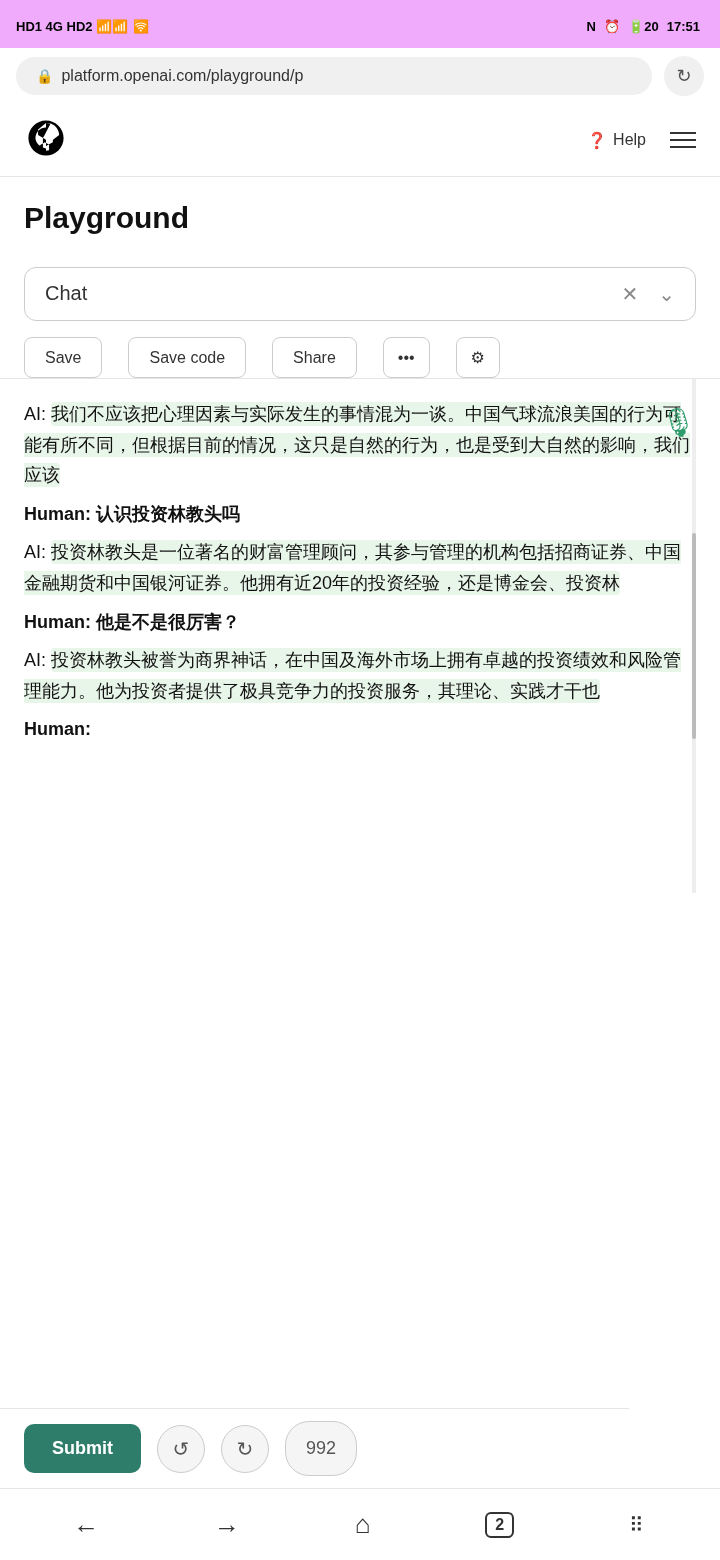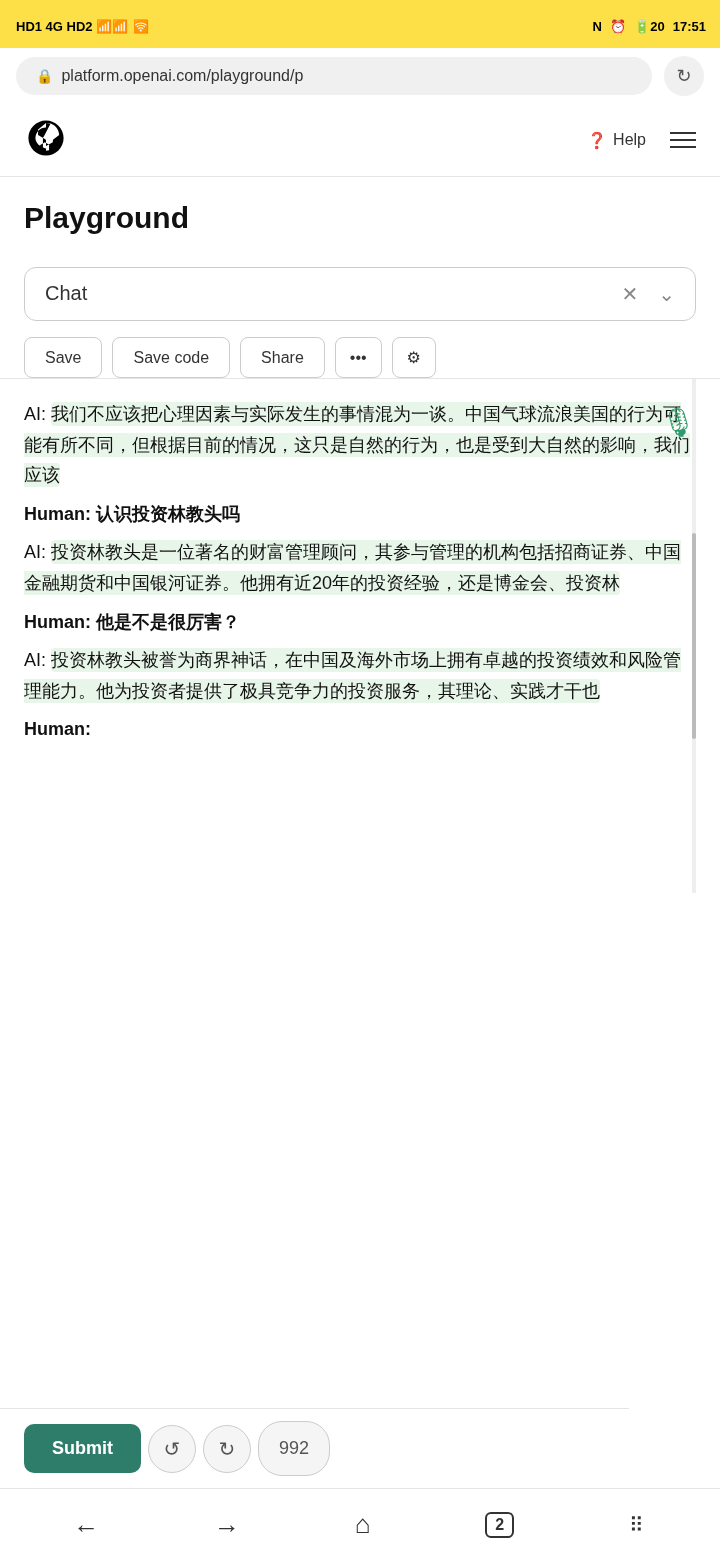--- a/index.html
+++ b/index.html
@@ -10,23 +10,23 @@
       width: 720px;
       min-height: 1560px;
       overflow-x: hidden;
     }
 
     
     .status-bar {
       display: flex;
       justify-content: space-between;
       align-items: center;
-      padding: 8px 14px 4px 16px;
+      padding: 8px 20px 4px 16px;
       height: 48px;
-      background: #fde047;
+      background: #f0abfc;
     }
     .status-left {
       display: flex;
       align-items: center;
       gap: 4px;
       font-size: 13px;
       font-weight: 600;
     }
     .status-right {
       display: flex;
@@ -136,21 +136,21 @@
       display: flex;
       align-items: center;
       gap: 20px;
       color: #888;
       font-size: 20px;
     }
 
     
     .toolbar {
       display: flex;
-      gap: 10px;
+      gap: 26px;
       margin-bottom: 0;
       flex-wrap: wrap;
     }
     .toolbar-btn {
       border: 1px solid #ccc;
       border-radius: 8px;
       padding: 10px 20px;
       font-size: 16px;
       background: #fff;
       color: #333;
@@ -211,21 +211,21 @@
     .bottom-bar {
       position: fixed;
       bottom: 72px;
       left: 0;
       width: 629px;
       padding: 12px 24px;
       background: #fff;
       border-top: 1px solid #e5e5e5;
       display: flex;
       align-items: center;
-      gap: 7px;
+      gap: 16px;
     }
     .submit-btn {
       background: #2e7d6b;
       color: #fff;
       border: none;
       border-radius: 10px;
       padding: 14px 28px;
       font-size: 18px;
       font-weight: 600;
       cursor: pointer;

